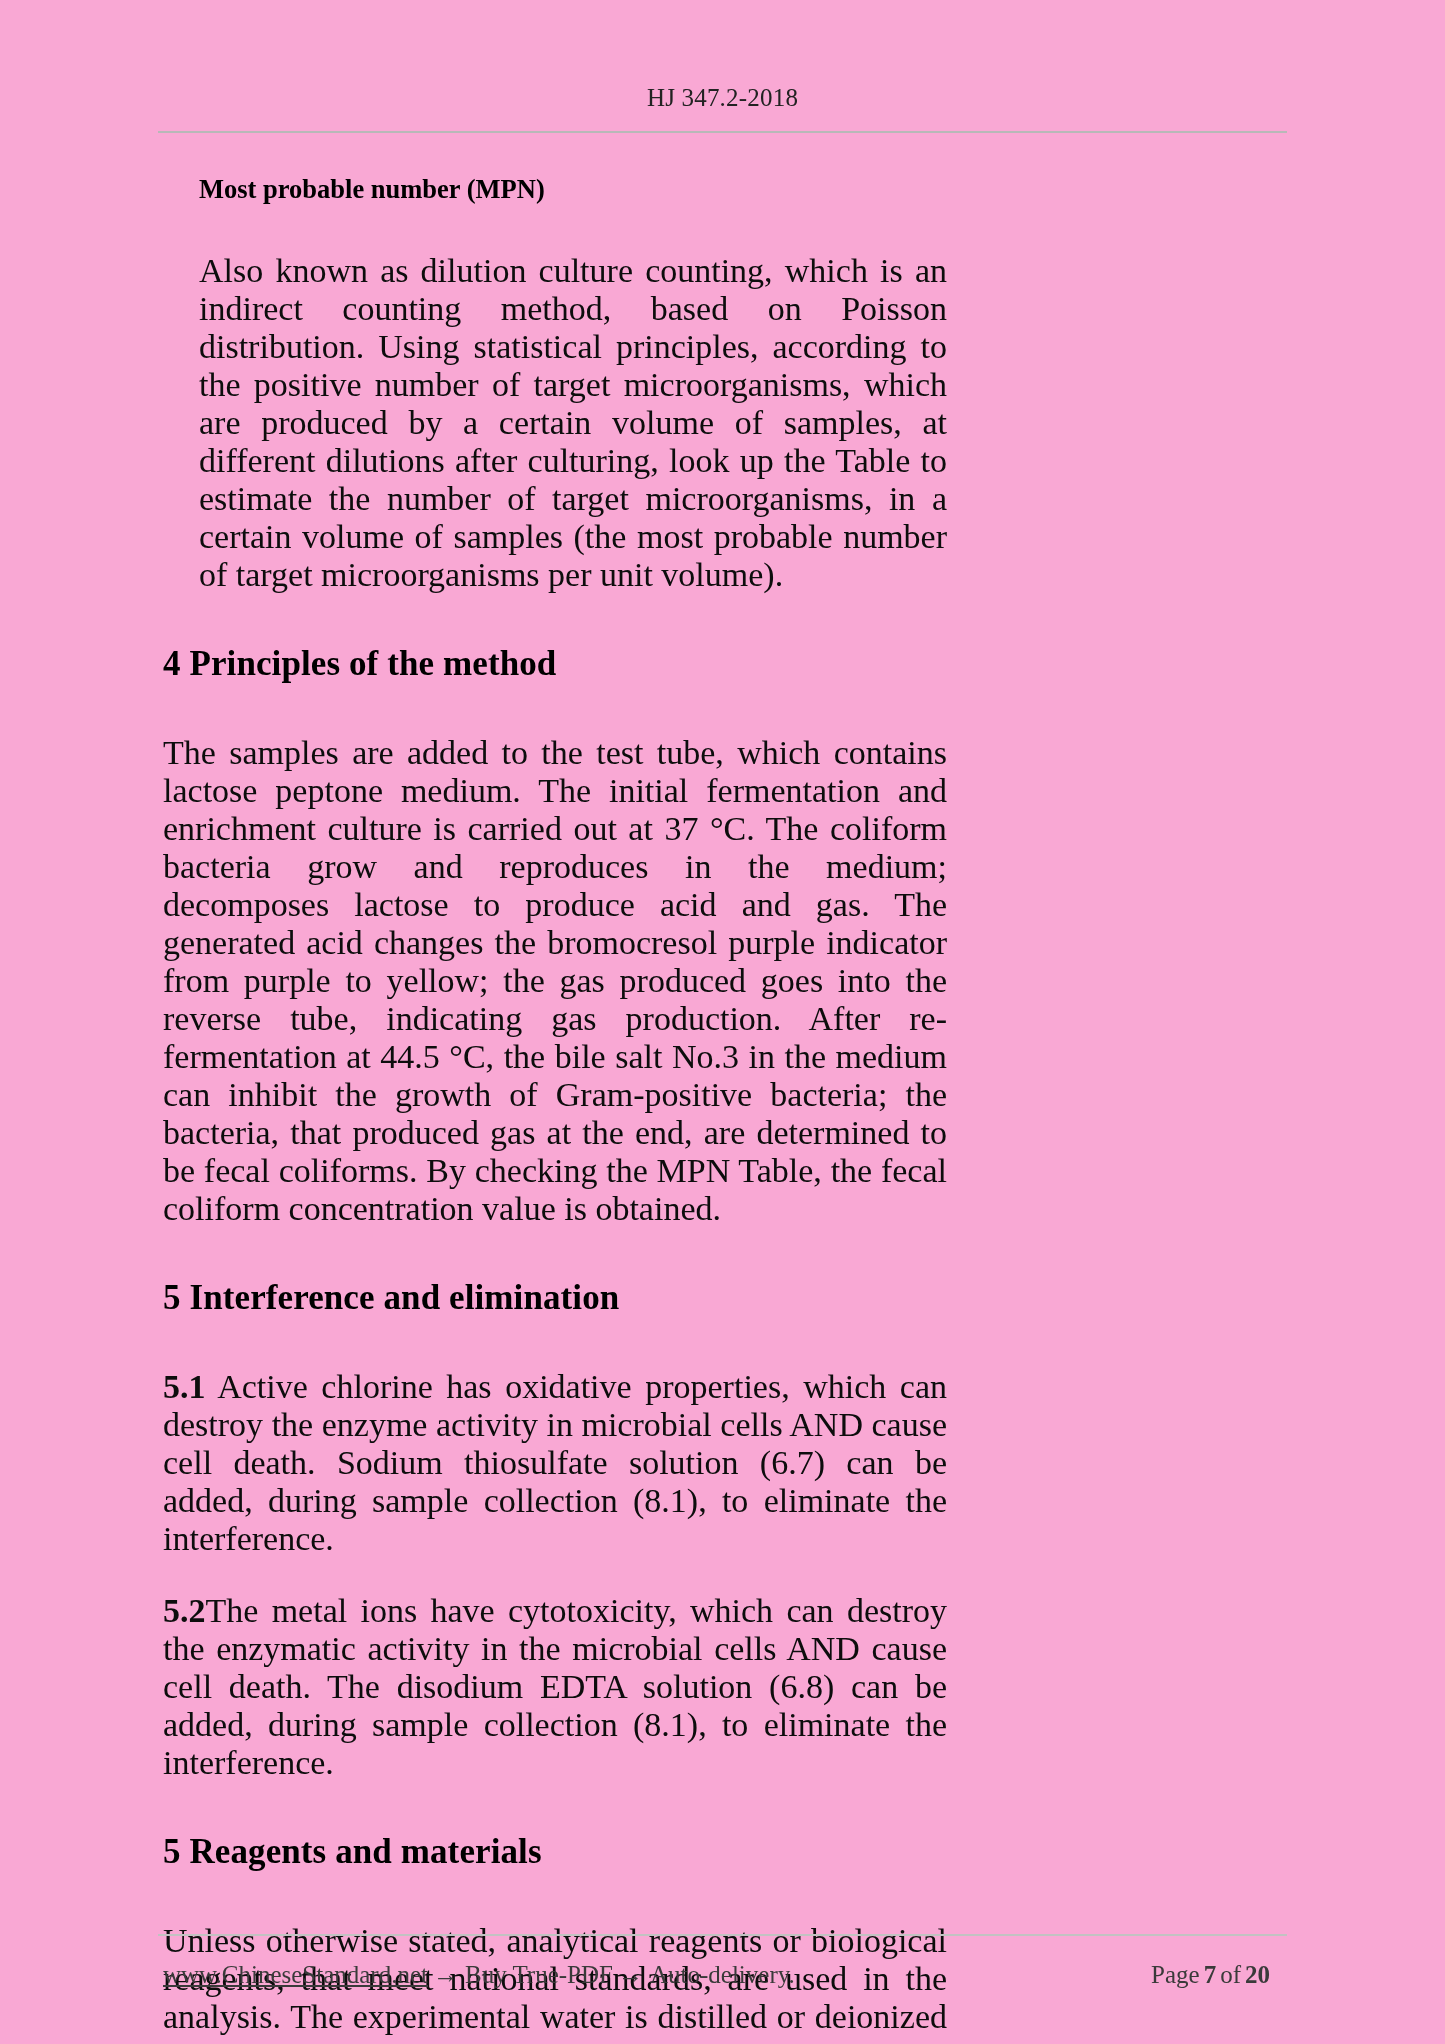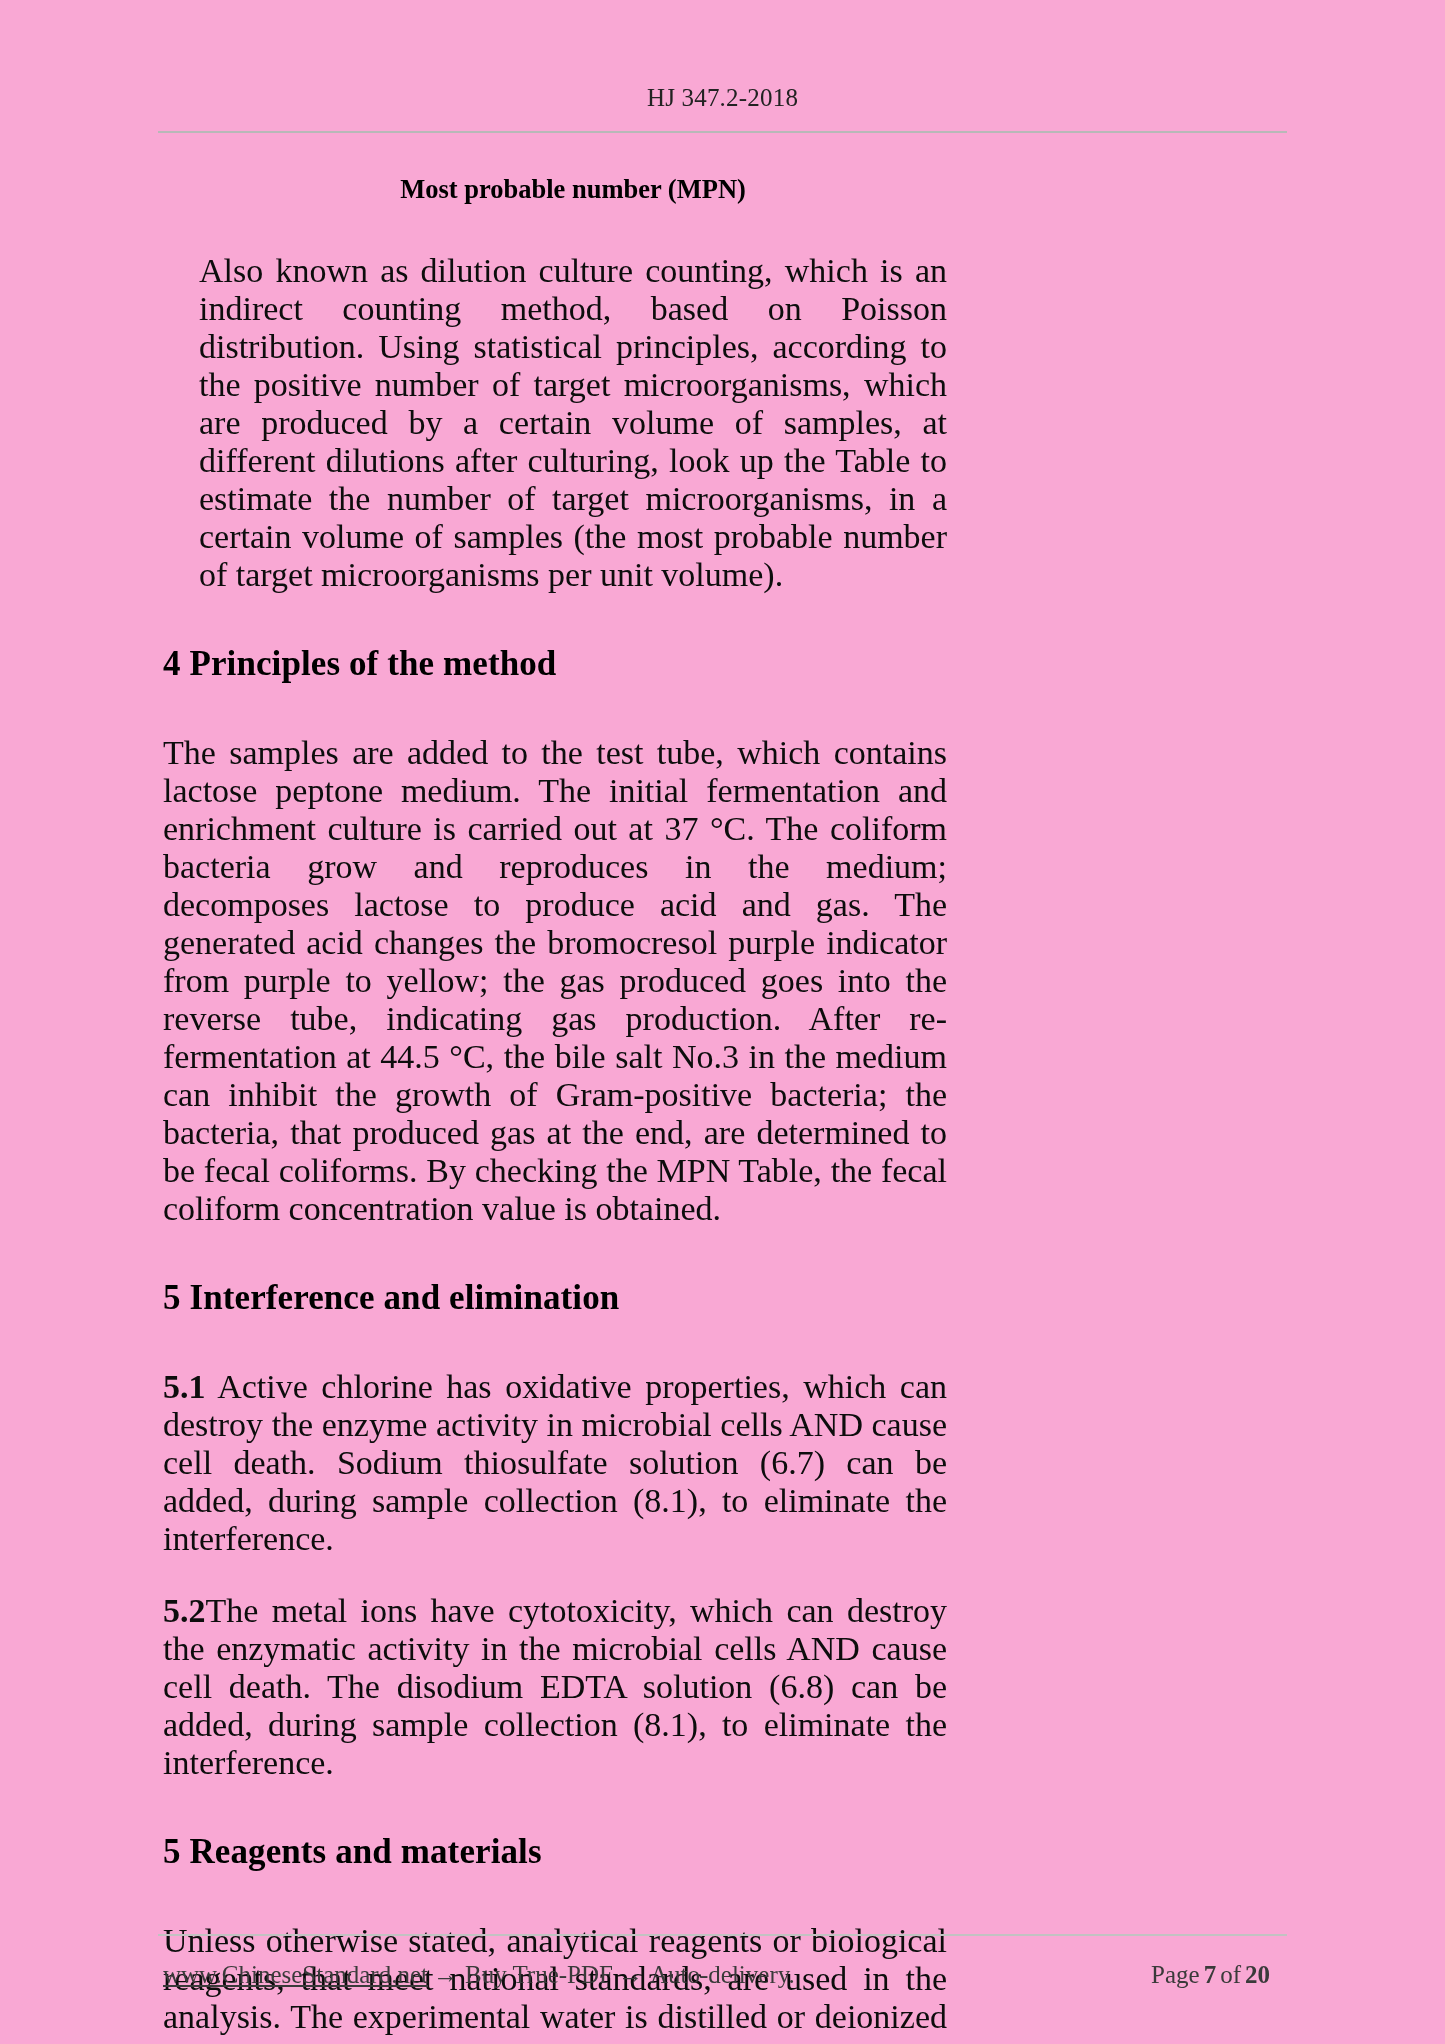--- a/index.html
+++ b/index.html
@@ -68,21 +68,20 @@
     margin-left: 36px;
     width: 748px;
   }
 
   .sub-heading {
     font-size: 26.5px;
     font-weight: bold;
     line-height: 38px;
     margin: 0;
     color: #000000;
-    text-align: center;
   }
 
   h2.section {
     font-size: 35px;
     font-weight: bold;
     line-height: 44px;
     margin: 0;
     color: #000000;
     letter-spacing: 0.1px;
   }

